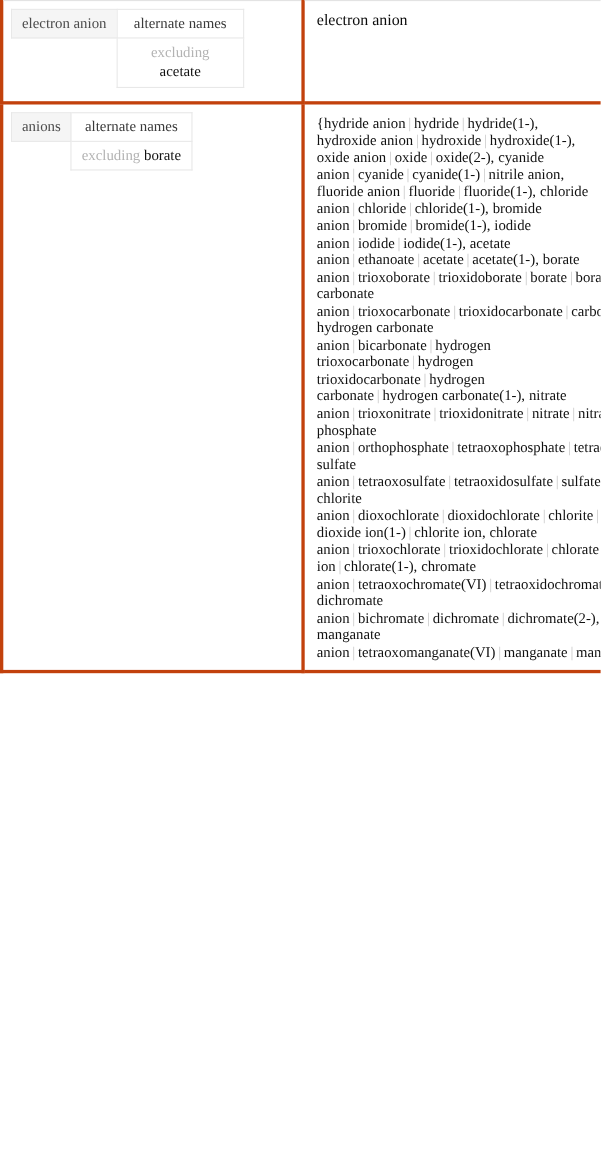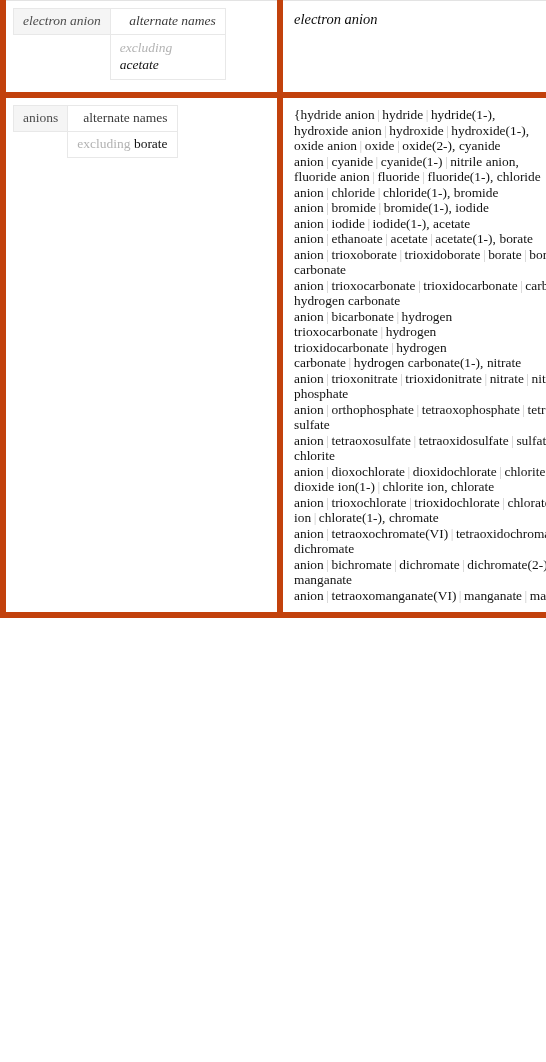--- a/index.html
+++ b/index.html
@@ -14,25 +14,25 @@
     color: #000000;
     overflow: hidden;
   }
 
   .wa-table {
     width: 546px;
     border-collapse: collapse;
     table-layout: fixed;
   }
   .wa-table > tbody > tr > td {
-    border: 6px solid #c2410c;
+    border: 3px solid #c2410c;
     vertical-align: top;
     padding: 0;
   }
-  .wa-table > tbody > tr.row-1 > td { border-top: 1px solid #e3e3e3; font-style: italic; }
+  .wa-table > tbody > tr.row-1 > td { border-top: 1px solid #e3e3e3; }
 
   .col-left  { width: 271px; }
   .col-right { width: 275px; }
 
   
   .pod-wrap {
     padding: 7px 0 12px 7px;
   }
   .pod {
     border-collapse: collapse;
@@ -47,25 +47,26 @@
     vertical-align: middle;
   }
   .pod .subject {
     background: #f5f5f5;
     color: #4c4c4c;
     text-align: center;
     border-right: 1px solid #e8e8e8;
   }
   .pod .prop {
     color: #3a3a3a;
-    text-align: right;
+    text-align: center;
     background: #ffffff;
   }
   .pod .qualifier {
     background: #ffffff;
+    text-align: center;
     color: #111111;
   }
   .pod .qualifier .excl {
     color: #b3b3b3;
   }
   .pod .blank {
     border: none;
     background: transparent;
   }
   .pod .qual-wrap {

